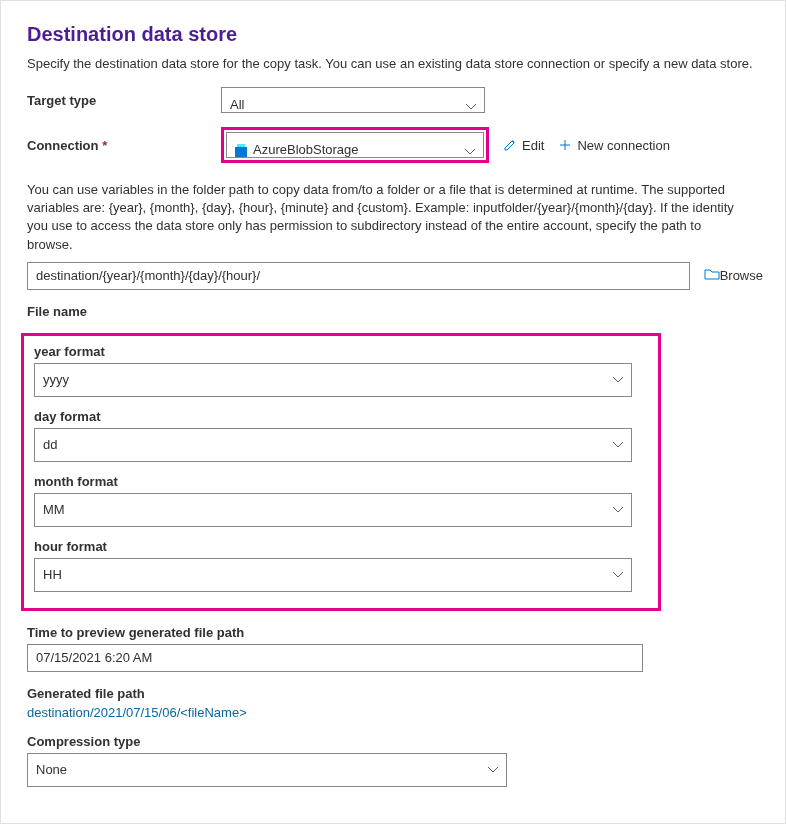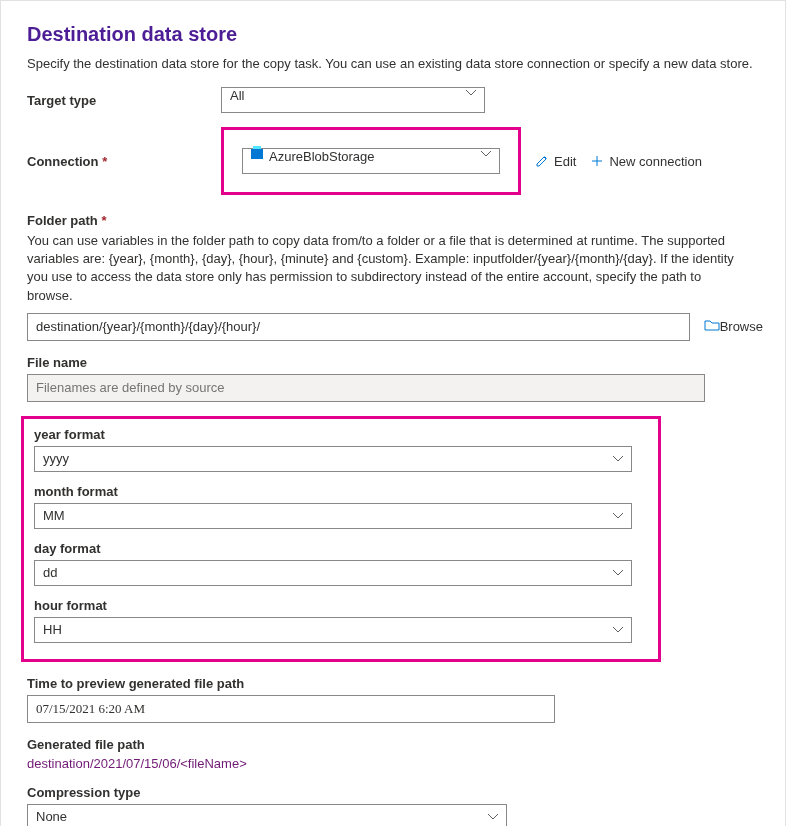--- a/index.html
+++ b/index.html
@@ -33,41 +33,41 @@
     }
     .form-label {
       width: 194px;
       font-size: 13px;
       color: #323130;
       font-weight: 600;
     }
     .required { color: #a4262c; }
     .select-box {
       display: flex;
-      align-items: flex-start;
+      align-items: flex-end;
       border: 1px solid #8a8886;
       height: 26px;
       padding: 0 8px;
       width: 264px;
       position: relative;
       background: #fff;
     }
     .select-box .value { flex: 1; font-size: 13px; }
     .chevron {
       width: 10px;
       height: 10px;
       display: inline-flex;
       align-items: center;
       justify-content: center;
     }
     .chevron svg { width: 10px; height: 6px; }
     .connection-row { display: flex; align-items: center; margin-bottom: 18px; }
     .highlight-red {
       border: 3px solid #e3008c;
-      padding: 18px;
+      padding: 2px;
       display: inline-block;
     }
     .connection-actions {
       display: flex;
       align-items: center;
       gap: 14px;
       margin-left: 14px;
     }
     .action-link {
       display: flex;
@@ -104,35 +104,35 @@
     .text-input.wide { width: 678px; }
     .text-input:disabled { background: #f3f2f1; color: #a19f9d; }
     .browse-link { display: flex; align-items: center; font-size: 13px; cursor: pointer; }
     .browse-link .icon { color: #0078d4; }
     .field-block { margin-bottom: 14px; }
     .wide-select {
       display: flex;
       align-items: center;
       border: 1px solid #8a8886;
       height: 26px;
-      padding: 0 8px;
+      padding: 16px 8px;
       position: relative;
       background: #fff;
     }
     .wide-select .value { flex: 1; font-size: 13px; }
     .format-group {
       border: 3px solid #e3008c;
       padding: 8px 10px 4px 10px;
       margin-bottom: 14px;
       margin-left: -6px;
       width: 640px;
     }
     .format-group .field-block { margin-bottom: 12px; }
     .format-group .wide-select { width: 598px; }
-    .generated-path { font-size: 13px; color: #701a75; margin-bottom: 14px; }
+    .generated-path { font-size: 13px; color: #0369a1; margin-bottom: 14px; }
     .icon-blob {
       display: inline-block;
       width: 12px;
       height: 10px;
       background: #0078d4;
       margin-right: 6px;
       position: relative;
     }
     .icon-blob::before {
       content: '';
@@ -190,68 +190,64 @@
         <span class="icon">
           <svg width="14" height="14" viewBox="0 0 14 14">
               <path d="M7 2 V12 M2 7 H12" stroke="#0078d4" stroke-width="1"></path>
             </svg>
         </span>
         <span>New connection</span>
       </div>
     </div>
   </div>
 
-  <div class="section-label">
-    <span>Folder path</span> <span class="required">*</span>
-  </div>
   <p class="help-text">You can use variables in the folder path to copy data from/to a folder or a file that is determined at runtime. The supported variables are: {year}, {month}, {day}, {hour}, {minute} and {custom}. Example: inputfolder/{year}/{month}/{day}. If the identity you use to access the data store only has permission to subdirectory instead of the entire account, specify the path to browse.</p>
   <div class="path-row">
     <input class="text-input wide" type="text" value="destination/{year}/{month}/{day}/{hour}/" style="">
     <div class="browse-link">
       <span class="icon">
         <svg width="16" height="12" viewBox="0 0 16 12">
             <path d="M1 2 H6 L8 4 H15 V11 H1 Z" stroke="#0078d4" stroke-width="1" fill="none"></path>
           </svg>
       </span>
       <span>Browse</span>
     </div>
   </div>
 
   <div class="field-block">
     <div class="section-label">File name</div>
-    <input class="text-input" style="width: 678px;" type="text" disabled="" placeholder="Filenames are defined by source">
   </div>
 
   <div class="format-group">
     <div class="field-block">
       <div class="section-label">year format</div>
       <div class="wide-select">
         <span class="value">yyyy</span>
         <span class="chevron">
             <svg viewBox="0 0 10 6">
               <path d="M0 0 L5 5 L10 0" stroke="#605e5c" stroke-width="1" fill="none"></path>
             </svg>
           </span>
       </div>
     </div>
     <div class="field-block">
+      <div class="section-label">day format</div>
+      <div class="wide-select">
+        <span class="value">dd</span>
+        <span class="chevron">
+            <svg viewBox="0 0 10 6">
+              <path d="M0 0 L5 5 L10 0" stroke="#605e5c" stroke-width="1" fill="none"></path>
+            </svg>
+          </span>
+      </div>
+    </div>
+    <div class="field-block">
       <div class="section-label">month format</div>
       <div class="wide-select">
         <span class="value">MM</span>
-        <span class="chevron">
-            <svg viewBox="0 0 10 6">
-              <path d="M0 0 L5 5 L10 0" stroke="#605e5c" stroke-width="1" fill="none"></path>
-            </svg>
-          </span>
-      </div>
-    </div>
-    <div class="field-block">
-      <div class="section-label">day format</div>
-      <div class="wide-select">
-        <span class="value">dd</span>
         <span class="chevron">
             <svg viewBox="0 0 10 6">
               <path d="M0 0 L5 5 L10 0" stroke="#605e5c" stroke-width="1" fill="none"></path>
             </svg>
           </span>
       </div>
     </div>
     <div class="field-block">
       <div class="section-label">hour format</div>
       <div class="wide-select">
@@ -260,21 +256,21 @@
             <svg viewBox="0 0 10 6">
               <path d="M0 0 L5 5 L10 0" stroke="#605e5c" stroke-width="1" fill="none"></path>
             </svg>
           </span>
       </div>
     </div>
   </div>
 
   <div class="field-block">
     <div class="section-label">Time to preview generated file path</div>
-    <input class="text-input" style="width: 528px; font-family: Liberation Serif, serif;" type="text" value="07/15/2021 6:20 AM">
+    <input class="text-input" style="width: 616px;" type="text" value="07/15/2021 6:20 AM">
   </div>
 
   <div class="section-label">Generated file path</div>
   <div class="generated-path">destination/2021/07/15/06/&lt;fileName&gt;</div>
 
   <div class="field-block compression-wrap">
     <div class="section-label">Compression type</div>
     <div class="wide-select" style="width:480px">
       <span class="value">None</span>
       <span class="chevron">

